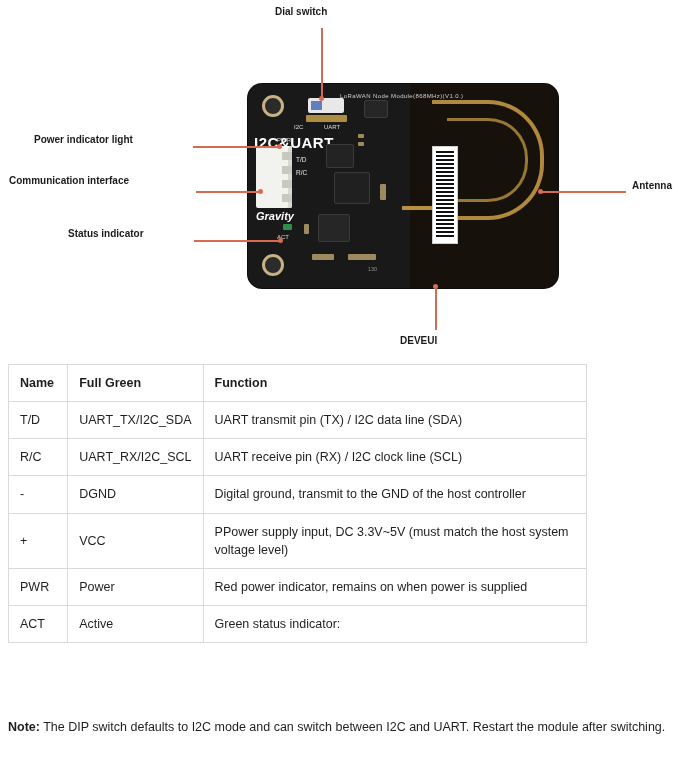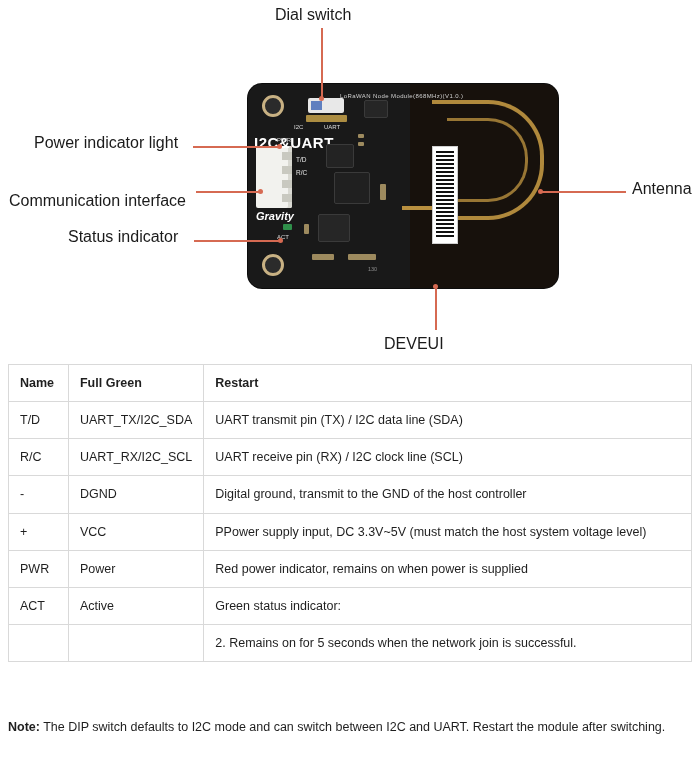--- a/index.html
+++ b/index.html
@@ -267,23 +267,24 @@
     background: repeating-linear-gradient(
       to bottom,
       #111 0 2px,
       #fff 2px 4px
     );
   }
 
   
   .anno {
     position: absolute;
-    font-size: 16px;
+    font-size: 10px;
     color: #1a1a1a;
     white-space: nowrap;
+    font-weight: bold;
   }
   .leader {
     position: absolute;
     background: #d66a52;
   }
   .dot {
     position: absolute;
     width: 5px;
     height: 5px;
     border-radius: 50%;
@@ -292,21 +293,21 @@
 
   
   .table-wrap {
     position: absolute;
     left: 8px;
     top: 364px;
     width: 684px;
   }
   table.pin-table {
     border-collapse: collapse;
-    width: 684px;
+    width: 579px;
     font-size: 12.5px;
     color: #1f1f1f;
   }
   table.pin-table th,
   table.pin-table td {
     border: 1px solid #d9d9d9;
     padding: 9px 11px;
     text-align: left;
     vertical-align: middle;
     line-height: 1.45;
@@ -387,49 +388,49 @@
     </div>
 
     <div class="anno" style="left:275px; top:6px;">Dial switch</div>
     <div class="leader" style="left:321px; top:28px; width:2px; height:70px;"></div>
     <div class="dot" style="left:319px; top:96px;"></div>
 
     <div class="anno" style="left:34px; top:134px;">Power indicator light</div>
     <div class="leader" style="left:193px; top:146px; width:86px; height:2px;"></div>
     <div class="dot" style="left:277px; top:144px;"></div>
 
-    <div class="anno" style="left:9px; top:192px;">Communication interface</div>
+    <div class="anno" style="left:9px; top:175px;">Communication interface</div>
     <div class="leader" style="left:196px; top:191px; width:64px; height:2px;"></div>
     <div class="dot" style="left:258px; top:189px;"></div>
 
     <div class="anno" style="left:68px; top:228px;">Status indicator</div>
     <div class="leader" style="left:194px; top:240px; width:86px; height:2px;"></div>
     <div class="dot" style="left:278px; top:238px;"></div>
 
     <div class="anno" style="left:632px; top:180px;">Antenna</div>
     <div class="leader" style="left:540px; top:191px; width:86px; height:2px;"></div>
     <div class="dot" style="left:538px; top:189px;"></div>
 
-    <div class="anno" style="left:384px; top:335px;">DEVEUI</div>
+    <div class="anno" style="left:400px; top:335px;">DEVEUI</div>
     <div class="leader" style="left:435px; top:288px; width:2px; height:42px;"></div>
     <div class="dot" style="left:433px; top:284px;"></div>
   </div>
 
   <div class="table-wrap">
     <table class="pin-table">
       <colgroup>
         <col class="c-name">
         <col class="c-full">
         <col class="c-func">
       </colgroup>
       <thead>
         <tr>
           <th>Name</th>
           <th>Full Green</th>
-          <th>Restart</th>
+          <th>Function</th>
         </tr>
       </thead>
       <tbody>
         <tr>
           <td>T/D</td>
           <td>UART_TX/I2C_SDA</td>
           <td>UART transmit pin (TX) / I2C data line (SDA)</td>
         </tr>
         <tr>
           <td>R/C</td>
@@ -449,25 +450,20 @@
         <tr>
           <td>PWR</td>
           <td>Power</td>
           <td>Red power indicator, remains on when power is supplied</td>
         </tr>
         <tr>
           <td>ACT</td>
           <td>Active</td>
           <td>Green status indicator:</td>
         </tr>
-        <tr>
-          <td></td>
-          <td></td>
-          <td>2. Remains on for 5 seconds when the network join is successful.</td>
-        </tr>
       </tbody>
     </table>
   </div>
 
   <div class="note">
     <b>Note:</b><span> The DIP switch defaults to I2C mode and can switch between I2C and UART. Restart the module after switching.</span>
   </div>
 
 </div>
 

